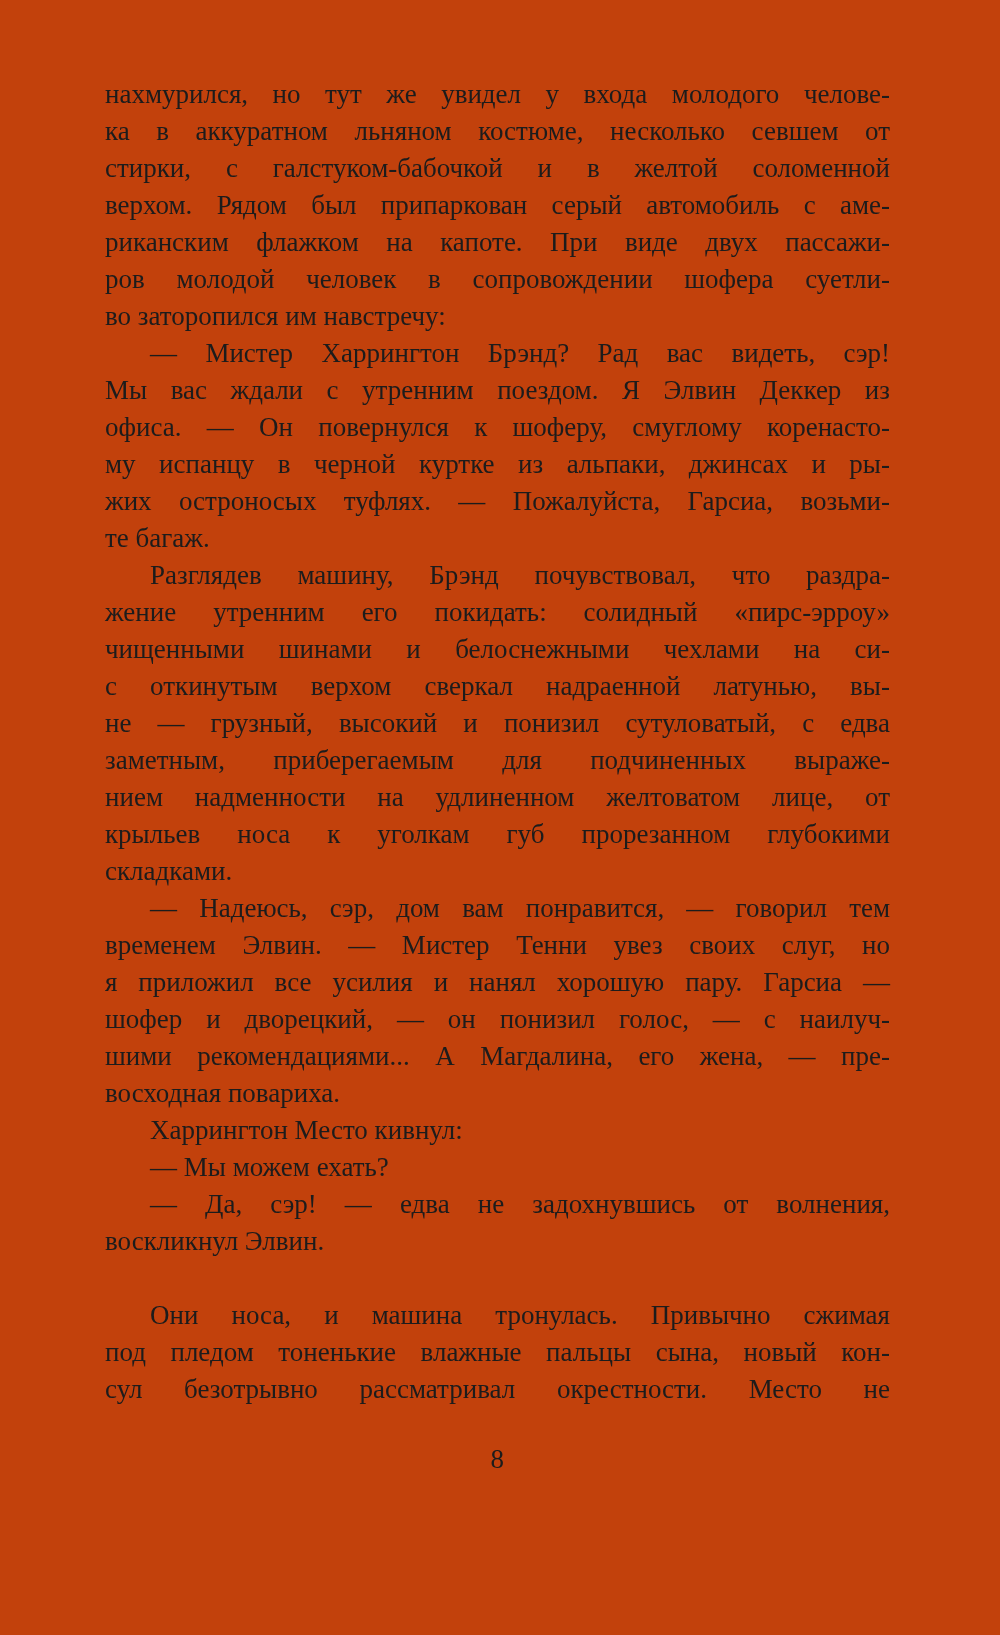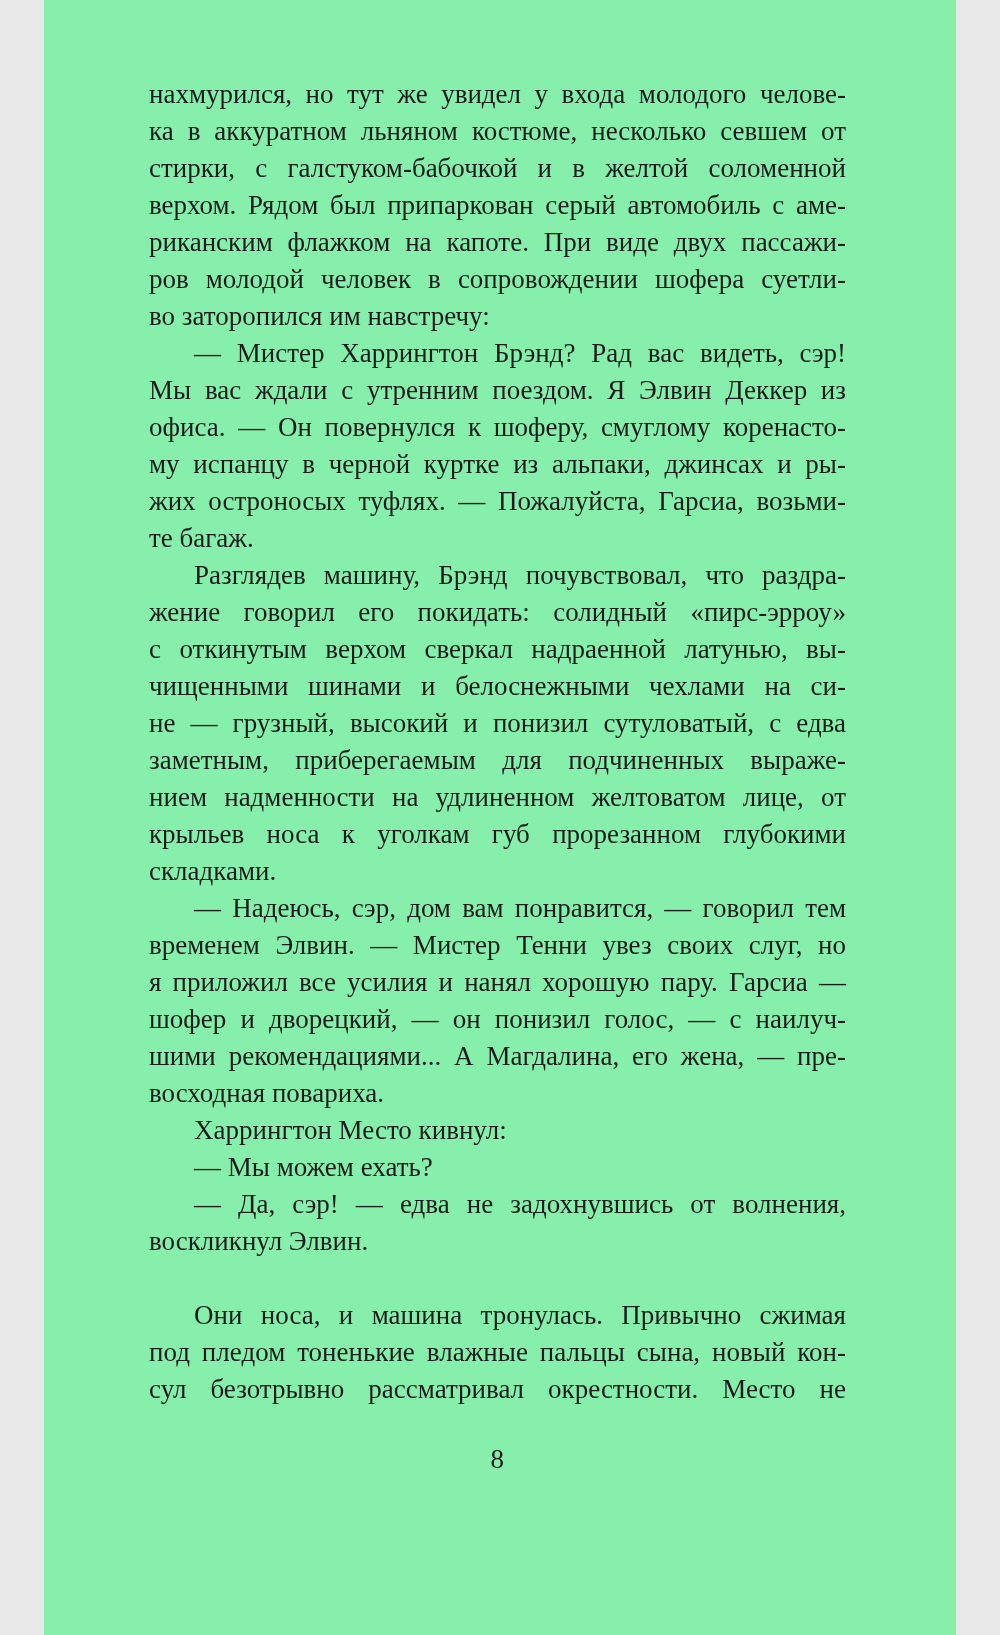--- a/index.html
+++ b/index.html
@@ -2,24 +2,24 @@
 <html lang="ru"><head>
 <meta charset="utf-8">
 <style>
   html, body {
     margin: 0;
     padding: 0;
     background: #e9e9e9;
   }
   .sheet {
     position: relative;
-    width: 912px;
+    width: 1000px;
     height: 1635px;
     margin: 0 auto;
-    background: #86efac;
+    background: #c2410c;
     box-sizing: border-box;
     padding: 76px 110px 0 105px;
     font-family: "Liberation Serif", "DejaVu Serif", serif;
     color: #1c1c1c;
     font-size: 27px;
     line-height: 37px;
     overflow: hidden;
   }
   .para {
     margin: 0;
@@ -66,23 +66,23 @@
     <span class="line first">— Мистер Харрингтон Брэнд? Рад вас видеть, сэр!</span>
     <span class="line">Мы вас ждали с утренним поездом. Я Элвин Деккер из</span>
     <span class="line">офиса. — Он повернулся к шоферу, смуглому коренасто-</span>
     <span class="line">му испанцу в черной куртке из альпаки, джинсах и ры-</span>
     <span class="line">жих остроносых туфлях. — Пожалуйста, Гарсиа, возьми-</span>
     <span class="line end">те багаж.</span>
   </div>
 
   <div class="para">
     <span class="line first">Разглядев машину, Брэнд почувствовал, что раздра-</span>
-    <span class="line">жение говорил его покидать: солидный «пирс-эрроу»</span>
+    <span class="line">жение утренним его покидать: солидный «пирс-эрроу»</span>
+    <span class="line">чищенными шинами и белоснежными чехлами на си-</span>
     <span class="line">с откинутым верхом сверкал надраенной латунью, вы-</span>
-    <span class="line">чищенными шинами и белоснежными чехлами на си-</span>
     <span class="line">не — грузный, высокий и понизил сутуловатый, с едва</span>
     <span class="line">заметным, приберегаемым для подчиненных выраже-</span>
     <span class="line">нием надменности на удлиненном желтоватом лице, от</span>
     <span class="line">крыльев носа к уголкам губ прорезанном глубокими</span>
     <span class="line end">складками.</span>
   </div>
 
   <div class="para">
     <span class="line first">— Надеюсь, сэр, дом вам понравится, — говорил тем</span>
     <span class="line">временем Элвин. — Мистер Тенни увез своих слуг, но</span>

